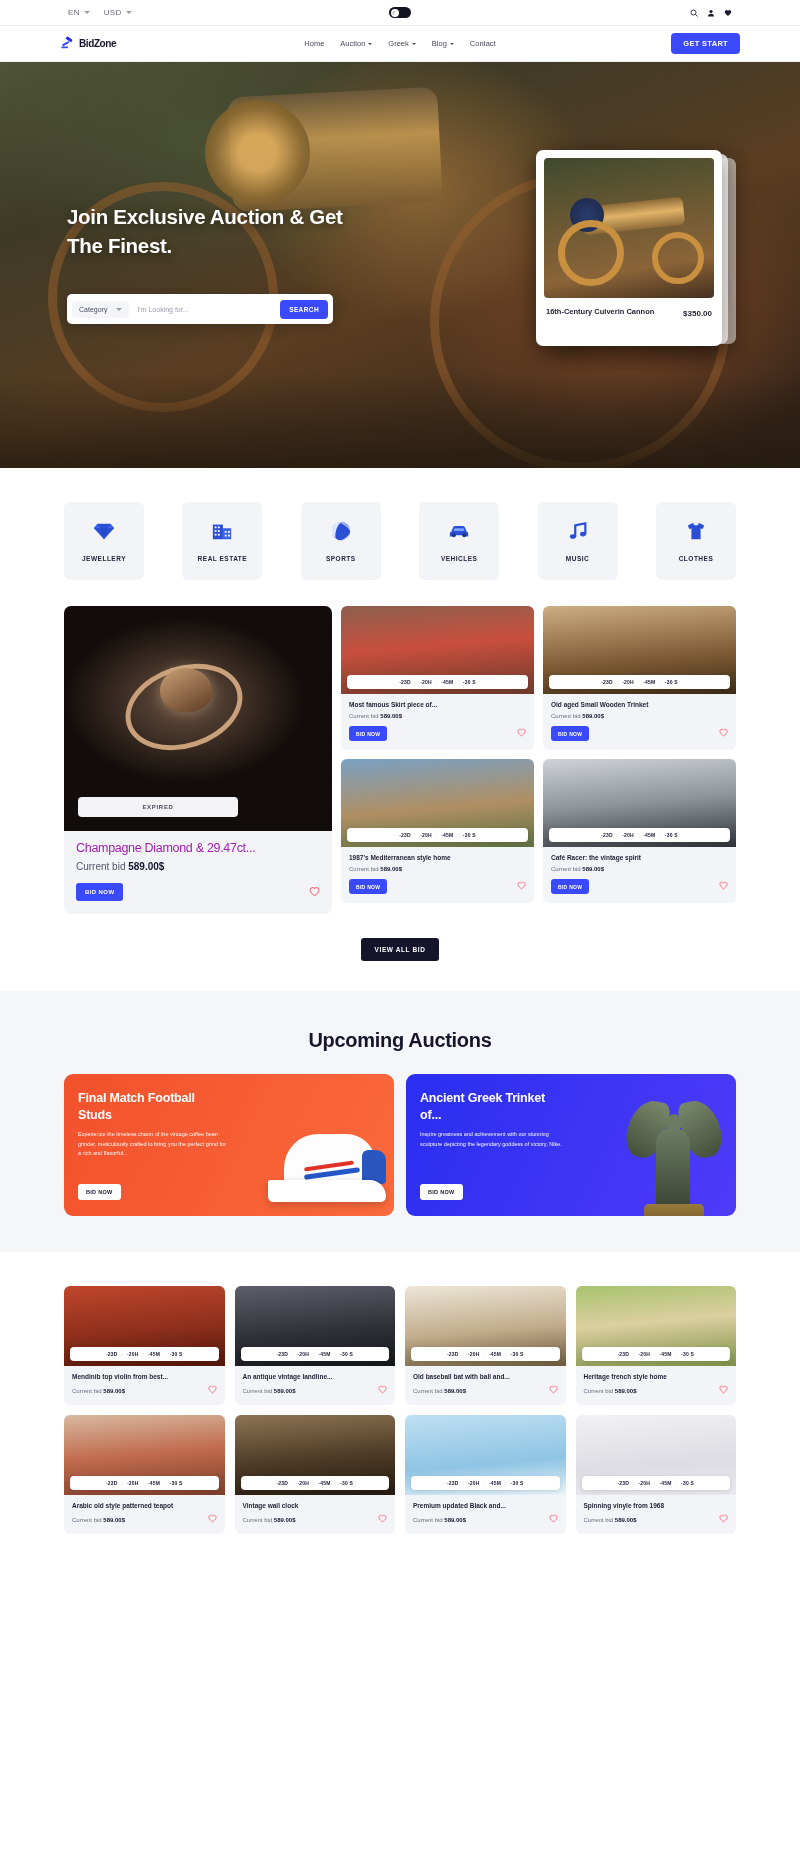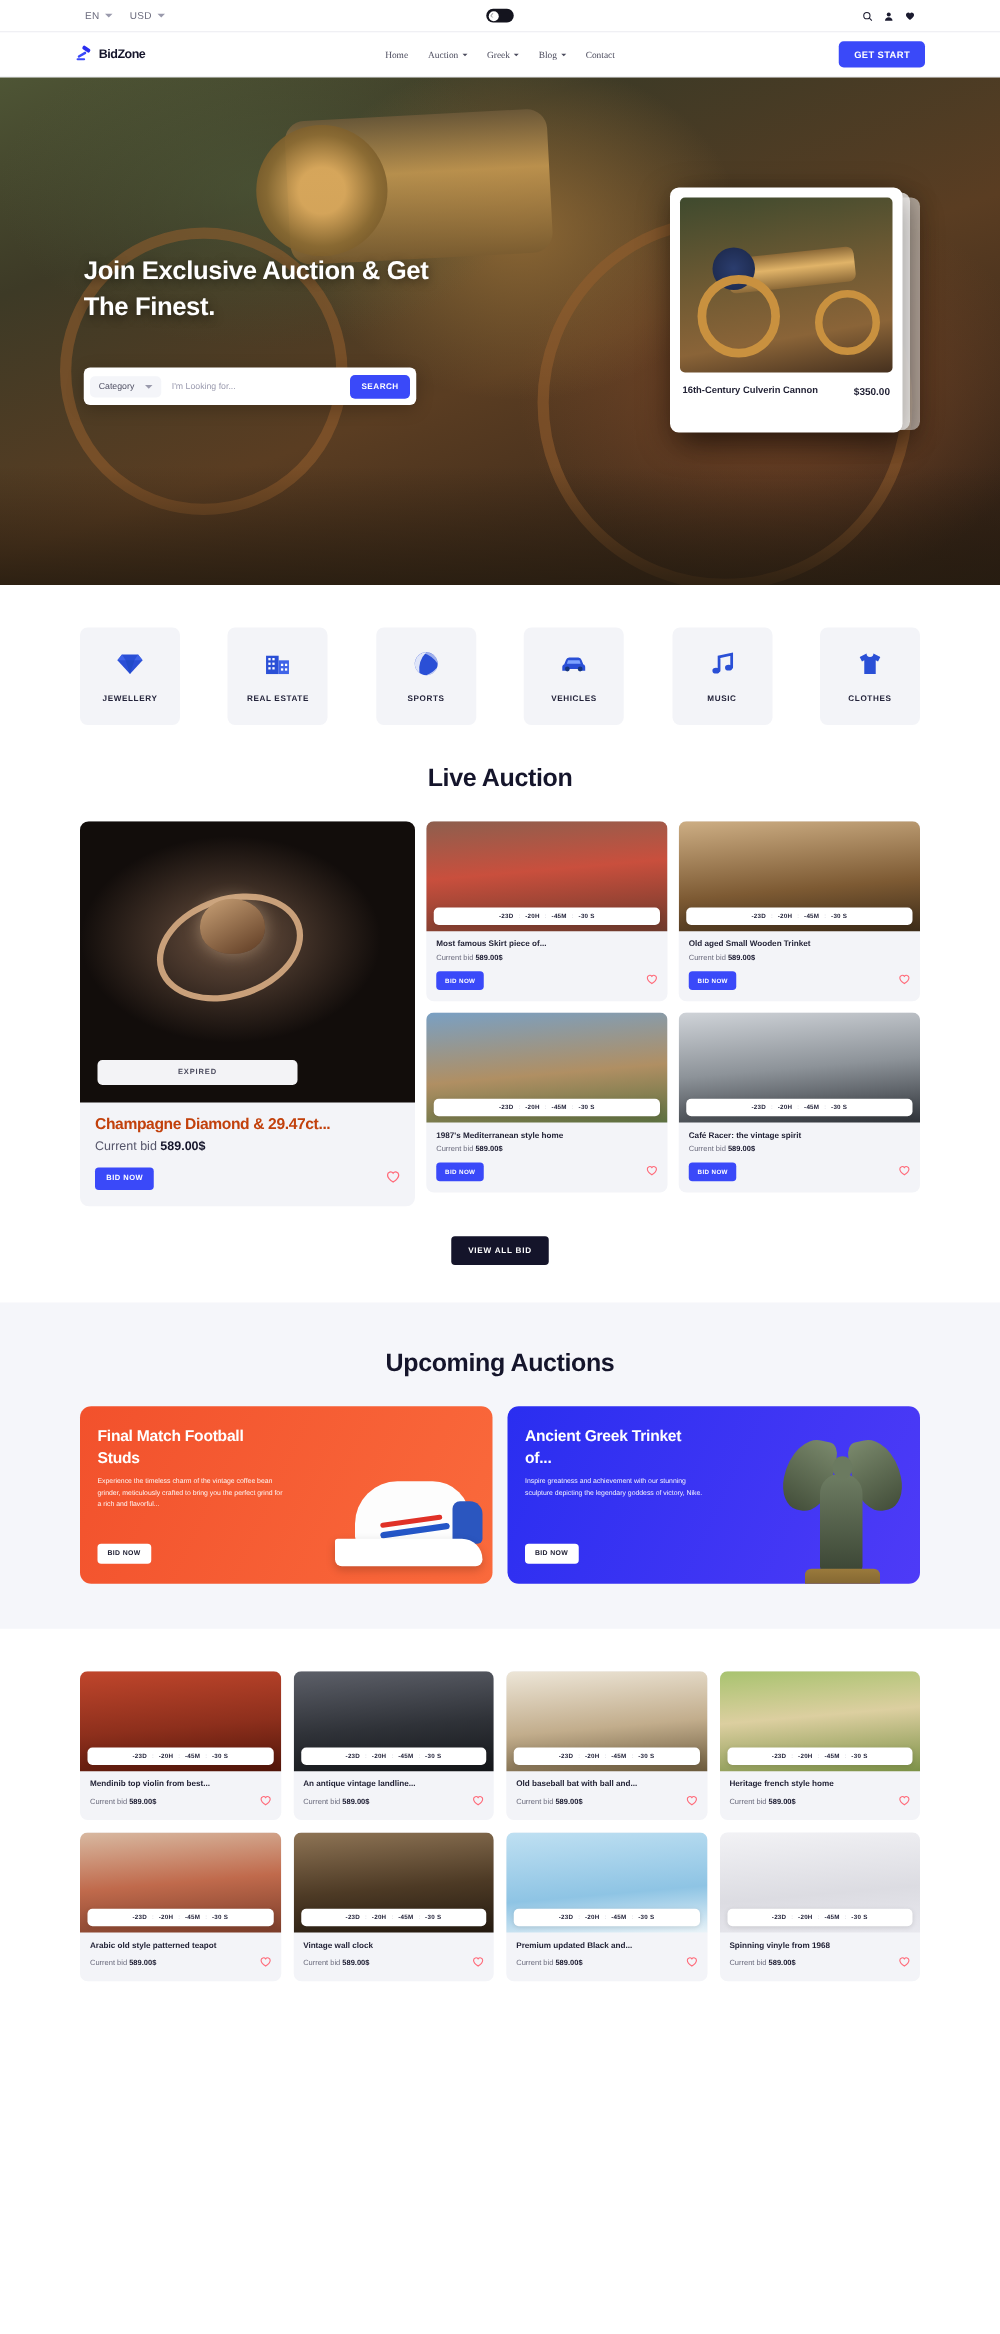--- a/index.html
+++ b/index.html
@@ -19,21 +19,21 @@
   .topbar .center{position:absolute;left:0;right:0;display:flex;justify-content:center;}
   .toggle{width:22px;height:11px;border-radius:6px;background:#14141e;position:relative;}
   .toggle .knob{position:absolute;left:1.5px;top:1.5px;width:8px;height:8px;border-radius:50%;background:#fff;display:flex;align-items:center;justify-content:center;font-size:5px;color:#14141e;}
   .topbar .right{position:absolute;right:68px;display:flex;gap:9px;align-items:center;color:#1b1b2f;}
   .topbar .right svg{display:block;}
 
   
   .nav{height:36px;display:flex;align-items:center;position:relative;border-bottom:1px solid #eef0f4;background:#fff;}
   .brand{position:absolute;left:60px;display:flex;align-items:center;gap:4px;}
   .brand .bname{font-size:10px;font-weight:bold;letter-spacing:-.4px;color:#15152b;}
-  .menu{position:absolute;left:0;right:0;display:flex;justify-content:center;gap:16px;align-items:center;font-family:Liberation Serif, serif;}
+  .menu{position:absolute;left:0;right:0;display:flex;justify-content:center;gap:16px;align-items:center;}
   .mi{font-size:7.5px;color:#4a4a5c;display:flex;align-items:center;gap:3px;}
   .mi .caret{border-top-color:#4a4a5c;border-left-width:2.5px;border-right-width:2.5px;border-top-width:2.5px;}
   .getstart{position:absolute;right:60px;background:#3a49f9;color:#fff;font-size:7.5px;font-weight:bold;padding:6px 12px;border-radius:4px;letter-spacing:.3px;}
 
   
   .hero{height:406px;position:relative;overflow:hidden;
     background:
       radial-gradient(ellipse 300px 180px at 26% 22%, rgba(80,95,60,.55), transparent 70%),
       radial-gradient(ellipse 260px 200px at 52% 30%, rgba(150,110,55,.85), transparent 68%),
       radial-gradient(ellipse 300px 230px at 78% 62%, rgba(120,70,40,.9), transparent 70%),
@@ -81,21 +81,21 @@
   .sech{text-align:center;font-size:20px;font-weight:bold;letter-spacing:-.3px;padding:6px 0 22px;color:#15152b;}
 
   
   .live{display:flex;gap:9px;}
   .bigcard{width:268px;background:#f3f4f8;border-radius:7px;overflow:hidden;}
   .bigimg{height:225px;background:radial-gradient(ellipse 160px 110px at 45% 42%,#6b5140,#120d0b 75%);position:relative;}
   .ring{position:absolute;left:60px;top:60px;width:120px;height:82px;border-radius:50%;border:5px solid #c9a07a;transform:rotate(-18deg);}
   .gem{position:absolute;left:96px;top:62px;width:52px;height:44px;border-radius:50% 50% 46% 46%;background:linear-gradient(150deg,#caa277,#5d3a22);box-shadow:0 0 14px rgba(220,190,150,.45);}
   .expired{position:absolute;left:14px;bottom:14px;width:160px;background:#f3f3f6;border-radius:4px;text-align:center;font-size:6px;font-weight:bold;letter-spacing:.7px;color:#4a4a5c;padding:7px 0;}
   .bigbody{padding:10px 12px 13px;}
-  .bigtitle{font-size:12.5px;font-weight:bold;letter-spacing:-.3px;color:#c2410c;}
+  .bigtitle{font-size:12.5px;font-weight:normal;letter-spacing:-.3px;color:#a21caf;}
   .bigbid{font-size:10px;color:#55556a;margin-top:6px;}
   .bigbid b{color:#15152b;}
   .bidrow{display:flex;align-items:center;justify-content:space-between;margin-top:11px;}
   .bidnow{background:#3a49f9;color:#fff;font-size:6px;font-weight:bold;padding:6px 9px;border-radius:3px;letter-spacing:.4px;}
   .heart{color:#ff6b7a;font-size:10px;}
 
   .smallgrid{flex:1;display:flex;flex-direction:column;gap:9px;}
   .smallrow{display:flex;gap:9px;}
   .scard{flex:1;background:#f3f4f8;border-radius:6px;overflow:hidden;}
   .simg{height:88px;position:relative;}
@@ -354,21 +354,20 @@
               </svg>
           </span>
           <span class="cl">CLOTHES</span>
         </div>
 
       </div>
     </div>
   </div>
 
   <div class="container">
-    <div class="sech">Live Auction</div>
     <div class="live">
 
       <div class="bigcard">
         <div class="bigimg">
           <div class="ring"></div>
           <div class="gem"></div>
           <div class="expired">EXPIRED</div>
         </div>
         <div class="bigbody">
           <div class="bigtitle">Champagne Diamond &amp; 29.47ct...</div>

